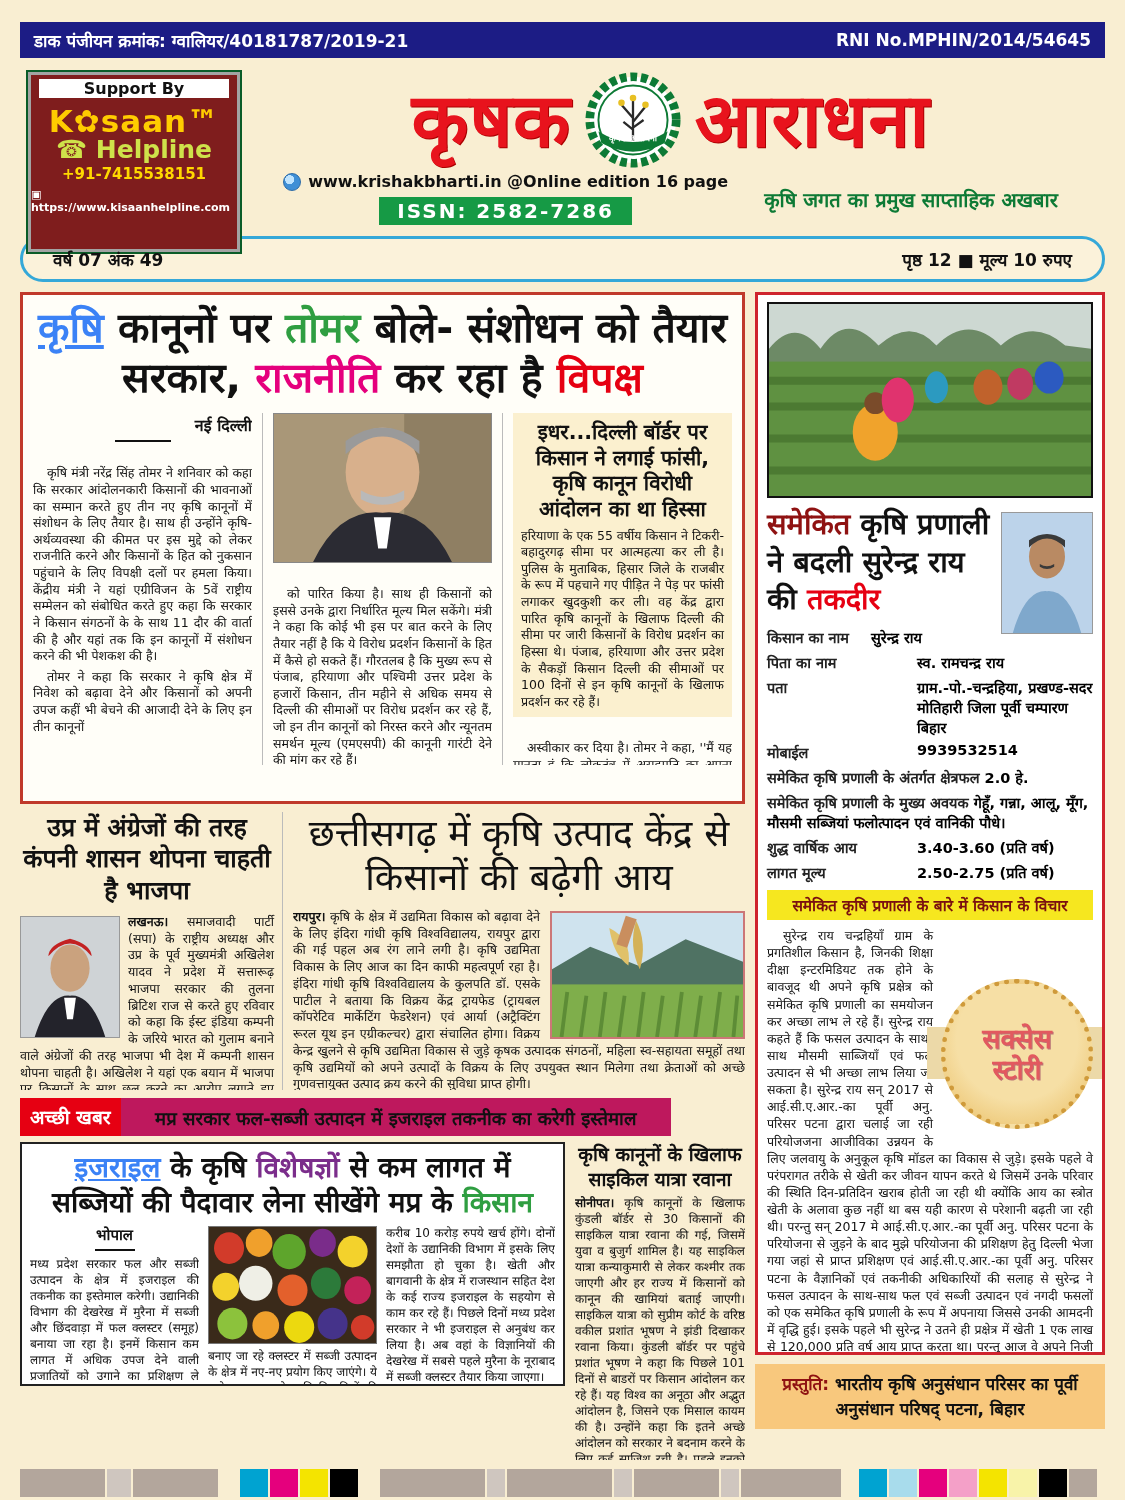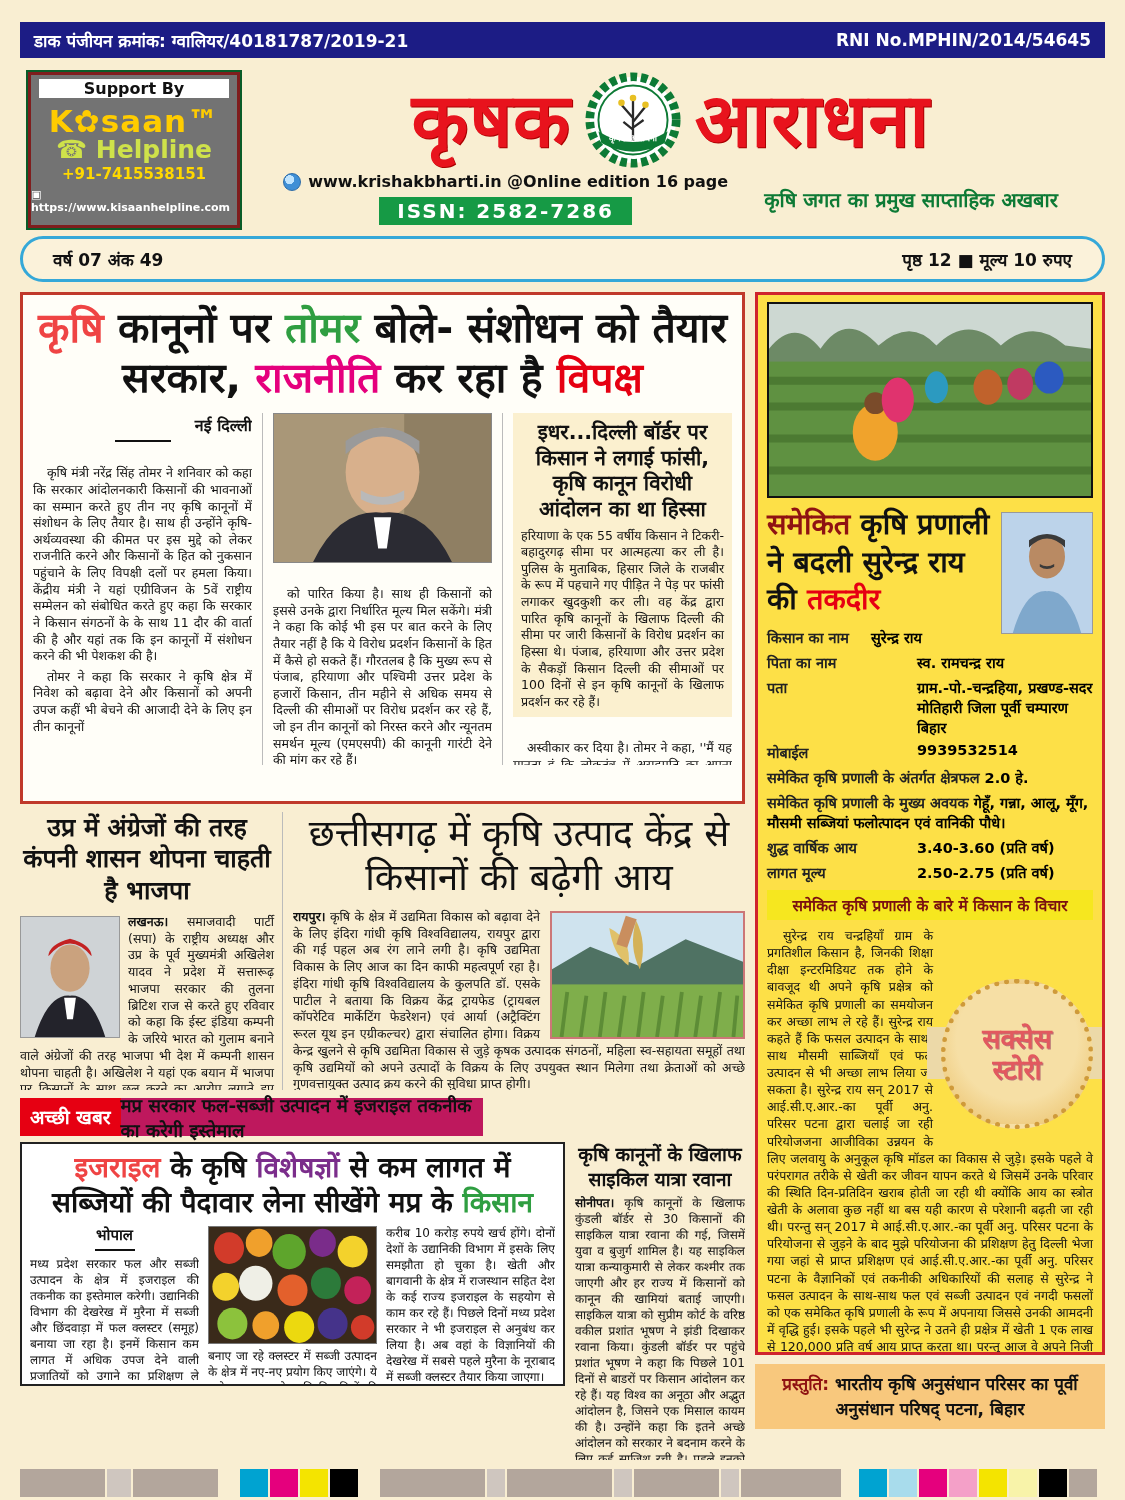--- a/index.html
+++ b/index.html
@@ -10,21 +10,21 @@
   }
   .page { width:1125px; height:1500px; padding:0 20px; overflow:hidden; position:relative; }
 
   
   .topbar { margin-top:22px; height:36px; background:#1c1c85; color:#fff;
     display:flex; justify-content:space-between; align-items:center;
     padding:0 14px; font-weight:bold; font-size:17px; }
 
   
   .masthead { display:flex; padding:14px 4px 4px 8px; height:172px; }
-  .support-box { width:212px; height:156px; background:#737373; border:3px solid #7f1d1d;
+  .support-box { width:212px; height:180px; background:#7f1d1d; border:3px solid #a3a3a3;
     outline:2px solid #0a5c28; display:flex; flex-direction:column; align-items:center; flex:none; }
   .support-top { background:#fff; width:92%; margin-top:4px; text-align:center;
     font-weight:bold; font-size:16px; color:#111; }
   .support-brand { color:#ffcc00; font-size:31px; font-weight:bold; line-height:1.0; margin-top:8px; letter-spacing:1px;}
   .support-brand2 { color:#cfe24a; font-size:25px; font-weight:bold; line-height:1.05;}
   .support-phone { color:#ffd800; font-size:15px; font-weight:bold; margin-top:2px;}
   .support-url { color:#fff; font-size:11px; margin-top:5px; font-weight:bold;}
   .mast-right { flex:1; display:flex; flex-direction:column; align-items:center; }
   .title-row { display:flex; align-items:center; gap:14px; }
   .mast-title { color:#e8131d; font-size:74px; font-weight:bold; line-height:1.0;
@@ -46,21 +46,21 @@
     font-weight:bold; font-size:17px; background:#fbf2da; }
 
   
   .content { display:flex; gap:10px; margin-top:10px; }
   .left-col { width:725px; flex:none; }
   .right-col { flex:1; }
 
   
   .main-article { border:3px solid #c0392b; background:#fffef8; height:512px; padding:8px 10px; overflow:hidden;}
   .ma-headline { text-align:center; font-weight:bold; font-size:41px; line-height:1.22; }
-  .c-blue { color:#ef4444; } .c-green { color:#2f9e41; } .c-mag { color:#e5007d; }
+  .c-blue { color:#3b82f6;text-decoration:underline; } .c-green { color:#2f9e41; } .c-mag { color:#e5007d; }
   .c-red { color:#e60012; } .c-black { color:#111; } .c-purple { color:#7b2d8b; }
   .c-darkred { color:#8f1212; }
   .ma-body { display:flex; gap:10px; margin-top:10px; height:352px; overflow:hidden; }
   .ma-col { flex:1 1 0; overflow:hidden; font-size:12.5px; line-height:1.33; text-align:justify;}
   .ma-col + .ma-col { border-left:1px solid #bbb; padding-left:10px; }
   .ma-dateline { text-align:right; font-weight:bold; font-size:16px; margin:2px 0 10px; }
   .ma-dateline .dash { display:block; width:56px; height:2px; background:#111; margin:4px auto 0;}
   .ma-col p + p, .body-text p + p { margin-top:4px; }
   .ma-col p { text-indent:14px;margin-top:23px; }
   .photo { width:100%; display:block; margin-bottom:6px; border:1px solid #888; }
@@ -73,42 +73,42 @@
   .up-article { width:263px; flex:none; border-right:1px solid #bbb; padding-right:8px; overflow:hidden;}
   .up-h { font-weight:bold; font-size:25px; text-align:center; line-height:1.25; margin-bottom:8px;}
   .up-photo { float:left; width:100px; height:122px; margin:2px 8px 2px 0; border:1px solid #999;}
   .small-body { font-size:12.5px; line-height:1.34; text-align:justify; }
   .dl { font-weight:bold; }
   .cg-article { flex:1; overflow:hidden; }
   .cg-h { font-weight:400; font-size:37px; text-align:center; line-height:1.2; margin-bottom:8px; }
   .cg-photo { float:right; width:195px; height:128px; margin:2px 0 4px 10px; border:2px solid #c77; }
 
   
-  .strip { margin-top:8px; height:38px; display:flex; align-items:stretch; width:463px; }
+  .strip { margin-top:8px; height:38px; display:flex; align-items:stretch; width:651px; }
   .strip-badge { background:#e60012; color:#fff; font-weight:bold; font-size:19px;
     display:flex; align-items:center; padding:0 10px; flex:none;}
   .strip-h { background:#be185d; flex:1; display:flex; align-items:center; justify-content:center;
     font-weight:bold; font-size:18.5px; }
 
   
   .bottom-row { display:flex; gap:10px; margin-top:6px; height:318px; overflow:hidden;}
   .left-stack { width:545px; flex:none; }
   .israel-box { border:2px solid #222; background:#fff; height:244px; padding:6px 8px; overflow:hidden;}
   .il-h { text-align:center; font-weight:bold; font-size:28px; line-height:1.25; }
   .il-cols { display:flex; gap:9px; margin-top:6px; height:240px; overflow:hidden;}
   .il-col { flex:1 1 0; font-size:12px; line-height:1.33; text-align:justify; overflow:hidden;}
   .il-dl { text-align:center; font-weight:bold; font-size:15px; margin-bottom:6px;}
   .il-dl .dash { display:block; width:40px; height:2px; background:#111; margin:3px auto 6px;}
   .veg-photo { width:100%; height:118px; border:1px solid #777; display:block; margin-bottom:5px;}
   .cycle-article { flex:1; overflow:hidden; }
   .cy-h { font-weight:bold; font-size:19px; text-align:center; line-height:1.3; margin-bottom:5px;}
   .cy-b { font-size:12px; line-height:1.33; text-align:justify;}
 
   
-  .success-box { border:3px solid #cf242e; background:#fde047; height:1063px; padding:7px 9px; overflow:hidden;}
+  .success-box { border:3px solid #cf242e; background:#ffffff; height:1063px; padding:7px 9px; overflow:hidden;}
   .field-photo { width:100%; height:196px; border:2px solid #111; display:block;}
   .sb-h { font-weight:bold; font-size:29px; line-height:1.3; margin-top:8px;}
   .farmer-photo { float:right; width:92px; height:122px; border:1px solid #999; margin:6px 0 6px 8px;}
   .sf-rows { margin-top:8px; font-size:14.5px; font-weight:bold; }
   .sf-row { display:flex; margin-top:5px; }
   .sf-l { flex:0 0 46%; color:#222; }
   .sf-v { flex:1; color:#000; }
   .sf-row.inline { display:block; }
   .sf-row.inline .sf-l, .sf-row.inline .sf-v { display:inline; }
   .band { margin-top:8px; background:#f6e71f; color:#7a1010; font-weight:bold;

